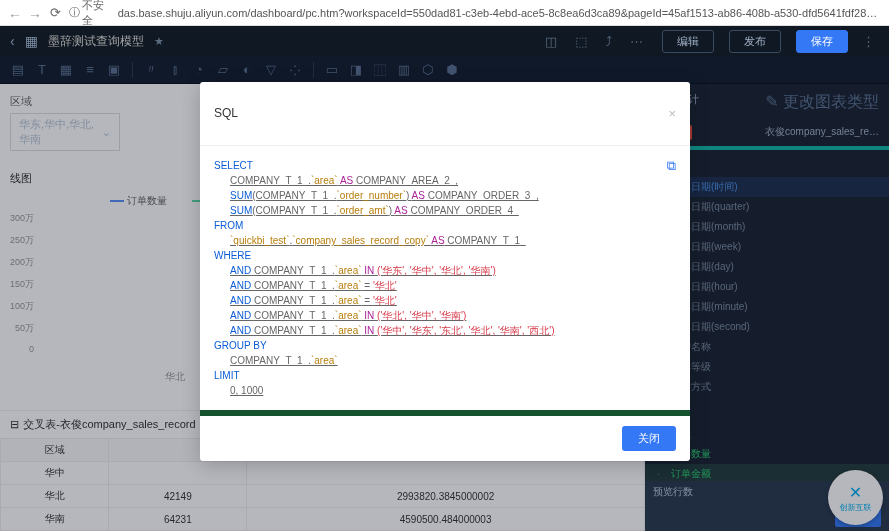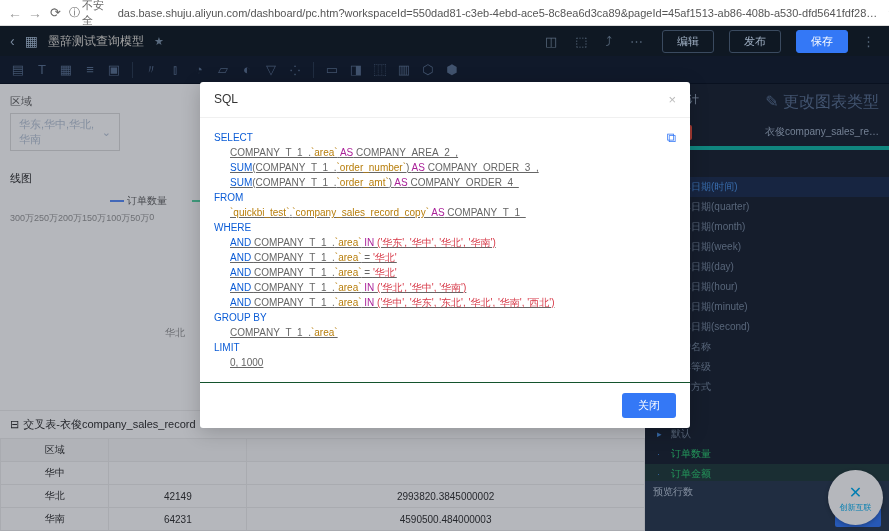--- a/index.html
+++ b/index.html
@@ -34,21 +34,21 @@
     .left-upper { padding: 10px; }
     .region-label { color: #666; font-size: 11px; margin-bottom: 4px; }
     .region-select { border: 1px solid #ddd; padding: 3px 8px; font-size: 11px; width: 110px; background: #fff; display: flex; justify-content: space-between; align-items: center; }
     
     .chart-area { padding: 10px; flex: 1; }
     .chart-title { color: #333; font-size: 11px; margin-bottom: 8px; }
     .legend { display: flex; gap: 25px; font-size: 10px; color: #666; margin-left: 100px; margin-bottom: 4px; }
     .legend-item { display: flex; align-items: center; gap: 3px; }
     .legend-line { width: 14px; height: 2px; }
     .axes { display: flex; align-items: flex-start; }
-    .y-axis { display: flex; flex-direction: row; font-size: 9px; color: #999; text-align: right; padding-right: 4px; }
+    .y-axis { display: flex; flex-direction: column; font-size: 9px; color: #999; text-align: right; padding-right: 4px; }
     .y-tick { height: 22px; }
     .plot { width: 130px; height: 110px; position: relative; }
     .x-label { font-size: 10px; color: #999; margin-top: 4px; padding-left: 155px; }
     
     .cross-table { border-top: 1px solid #eee; }
     .ct-header { display: flex; align-items: center; padding: 6px 10px; font-size: 11px; color: #333; gap: 4px; }
     .ct-table { width: 100%; border-collapse: collapse; font-size: 10px; color: #333; }
     .ct-table th { background: #fafafa; border: 1px solid #eee; padding: 4px; font-weight: normal; }
     .ct-table td { border: 1px solid #eee; padding: 4px; text-align: center; }
     
@@ -65,26 +65,26 @@
     .rp-item.green { color: #2ecc71; }
     .rp-item-icon { width: 10px; font-size: 9px; color: #4a90e2; }
     .rp-bottom-bar { position: absolute; bottom: 28px; right: 0; width: 244px; display: flex; background: #2a3a4f; padding: 4px 8px; font-size: 10px; justify-content: space-between; align-items: center; }
     .rp-update { background: #3478f6; padding: 3px 12px; border-radius: 2px; color: #fff; cursor: pointer; }
     .rp-very-bottom { position: absolute; bottom: 0; right: 0; width: 244px; display: flex; background: #2a3a4f; padding: 4px 8px; justify-content: flex-end; }
     
     .brand-logo { position: absolute; bottom: 6px; right: 6px; width: 55px; height: 55px; background: #fff; border-radius: 50%; display: flex; flex-direction: column; align-items: center; justify-content: center; font-size: 8px; color: #00aef0; box-shadow: 0 1px 4px rgba(0,0,0,0.3); z-index: 50; }
     
     .modal-backdrop { position: absolute; top: 56px; left: 0; right: 0; bottom: 0; background: rgba(10,18,32,0.3); z-index: 100; }
     .modal { position: absolute; left: 200px; top: 82px; width: 490px; background: #fff; border-radius: 3px; box-shadow: 0 4px 20px rgba(0,0,0,0.2); z-index: 101; }
-    .modal-header { display: flex; justify-content: space-between; padding: 10px 14px; border-bottom: 1px solid #f0f0f0; }
+    .modal-header { display: flex; justify-content: space-between; padding: 24px 14px; border-bottom: 1px solid #f0f0f0; }
     .modal-title { color: #333; font-size: 12px; }
     .modal-close { color: #bbb; cursor: pointer; font-size: 13px; }
     .modal-body { padding: 12px 14px; font-family: Menlo, Consolas, monospace; font-size: 10px; color: #666; line-height: 1.5; position: relative; min-height: 240px; }
     .copy-btn { position: absolute; top: 10px; right: 14px; color: #3478f6; cursor: pointer; font-size: 13px; }
-    .modal-footer { padding: 10px 14px; border-top: 1px solid #14532d; display: flex; justify-content: flex-end; }
+    .modal-footer { padding: 10px 14px; border-top: 6px solid #14532d; display: flex; justify-content: flex-end; }
     .close-btn { background: #3478f6; color: #fff; padding: 5px 16px; font-size: 11px; border-radius: 3px; cursor: pointer; }
     
     .sql-indent1 { padding-left: 16px; text-decoration: underline; }
     .kw { color: #0b5cd6; }
     .id { color: #b77d0a; }
     .str { color: #d73a49; }
     .op { color: #aa2299; }
   </style>
 </head>
 <body>

